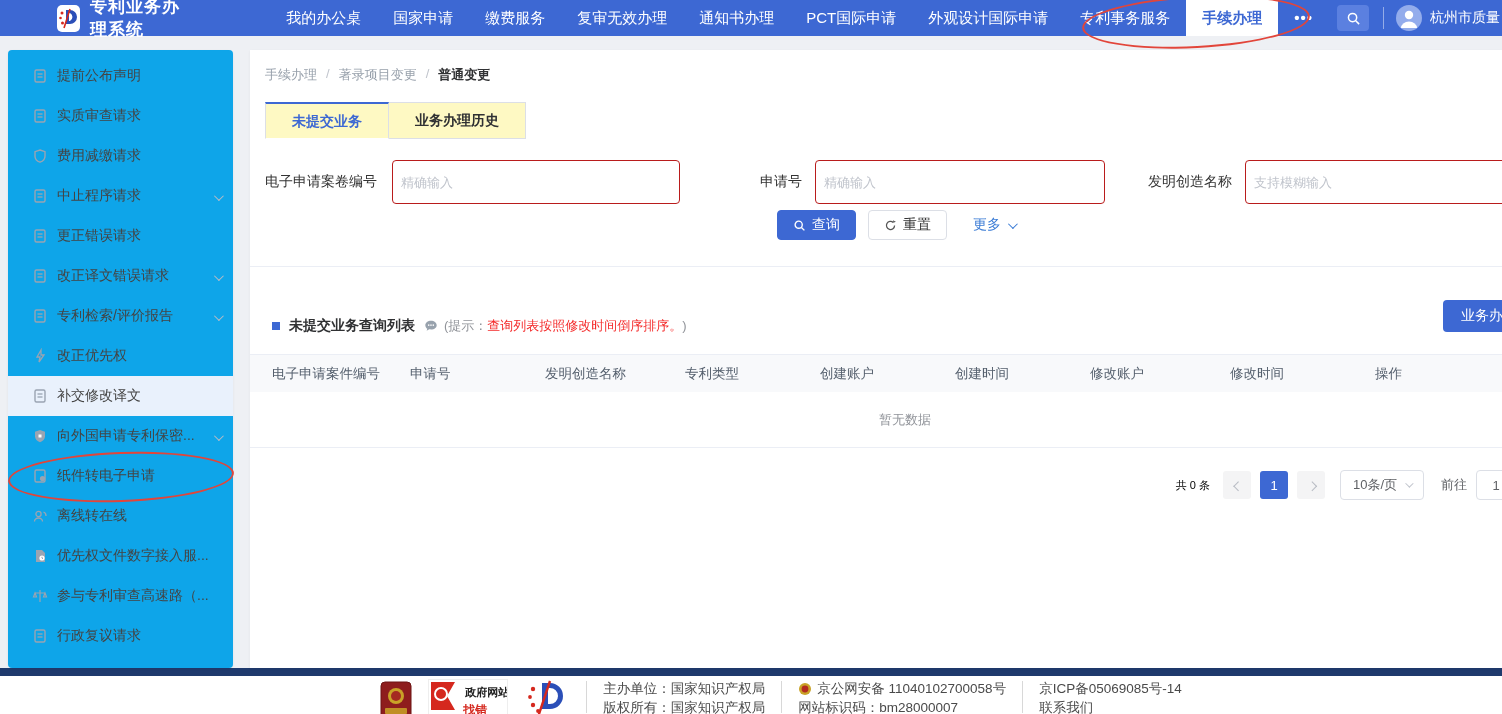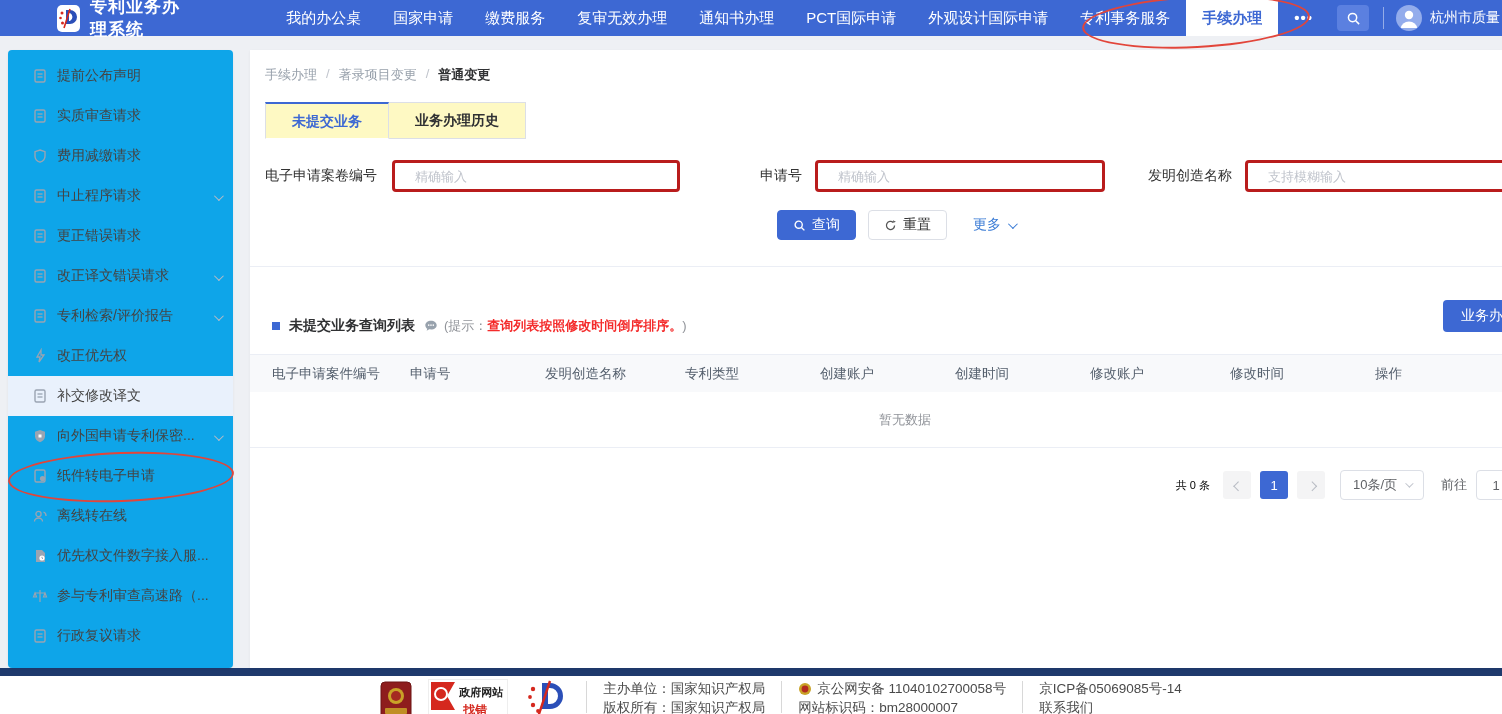--- a/index.html
+++ b/index.html
@@ -49,36 +49,36 @@
   .breadcrumb { position:absolute; left:15px; top:16px; font-size:13px; color:#97a0ab; display:flex; gap:9px; }
   .breadcrumb .sep { color:#c0c4cc; }
   .breadcrumb .current { color:#303133; font-weight:bold; }
   .tabs { position:absolute; left:15px; top:52px; display:flex; }
   .tab { height:37px; line-height:34px; padding:0 26px; font-size:14px; font-weight:bold;
     background:#fef9c3; cursor:pointer; }
   .tab.active { border:1px solid #dcdfe6; border-top:2px solid #3d68d3; border-bottom:1px solid #fff; color:#3d68d3; }
   .tab.inactive { border:1px solid #dcdfe6; border-left:none; color:#303133; }
   .form-row { position:absolute; left:15px; top:110px; display:flex; align-items:center; }
   .f-label { font-size:14px; color:#333; white-space:nowrap; }
-  .f-input { height:32px; border:3px solid #b91c1c; border-radius:4px; padding:0 20px;
+  .f-input { height:44px; border:1px solid #b91c1c; border-radius:4px; padding:0 8px;
     font-size:13px; color:#333; outline:none; font-family:inherit; }
   .f-input::placeholder { color:#c0c4cc; }
   .btn-row { position:absolute; left:527px; top:160px; display:flex; align-items:center; }
   .btn { height:30px; border-radius:4px; font-size:14px; display:inline-flex; align-items:center;
     justify-content:center; cursor:pointer; font-family:inherit; }
   .btn-primary { background:#3d68d3; color:#fff; border:1px solid #3d68d3; padding:0 15px; gap:6px; }
   .btn-plain { background:#fff; color:#333; border:1px solid #dcdfe6; padding:0 15px; gap:6px; margin-left:12px; }
   .more-link { margin-left:26px; color:#3a7bd5; font-size:14px; display:inline-flex; align-items:center; gap:7px; cursor:pointer; }
   .hr { position:absolute; left:0; top:216px; width:100%; border-top:1px solid #ebeef5; }
   .list-head { position:absolute; left:22px; top:256px; height:40px; display:flex; align-items:center; }
   .bullet { width:8px; height:8px; background:#3d68d3; margin-right:9px; }
   .list-title { font-size:14px; font-weight:bold; color:#303133; }
   .hint-icon { margin:0 6px 0 9px; }
   .hint { font-size:13px; color:#909399; }
-  .hint .red { color:#f42b2b; font-weight:bold; }
+  .hint .red { color:#f42b2b; font-weight:normal; }
   .action-btn { position:absolute; left:1193px; top:250px; height:32px; background:#3d68d3; color:#fff;
     border:none; border-radius:4px; font-size:14px; padding:0 18px; white-space:nowrap; cursor:pointer; font-family:inherit; }
   .thead { position:absolute; left:0; top:304px; width:100%; height:38px;
     background:#f8f9fb; border-top:1px solid #ebeef5;
     display:grid; grid-template-columns:138px 135px 140px 135px 135px 135px 140px 145px 1fr;
     padding-left:22px; align-items:center; }
   .th { font-size:13.5px; color:#55606e; white-space:nowrap; }
   .empty-row { position:absolute; left:0; top:342px; width:100%; height:56px;
     border-bottom:1px solid #ebeef5; display:flex; align-items:center; justify-content:center; }
   .empty-text { font-size:13px; color:#909399; text-indent:58px; }
@@ -98,21 +98,21 @@
   .pg-goto-label { font-size:13px; color:#606266; margin-left:8px; }
   .pg-goto { width:40px; height:30px; border:1px solid #dcdfe6; border-radius:4px; text-align:center;
     font-size:13px; color:#606266; outline:none; font-family:inherit; }
   
   .footer-bar { position:absolute; left:0; top:668px; width:1502px; height:8px; background:#1f3a6d; }
   .footer { position:absolute; left:0; top:676px; width:1502px; height:38px; background:#fff;
     display:flex; justify-content:center; }
   .footer-inner { display:flex; align-items:flex-start; gap:16px; padding-top:3px; transform:translateX(30px); }
   .f-logo { flex:0 0 auto; }
   .gov-box { width:80px; height:42px; background:#fff; border:1px solid #eee; position:relative; overflow:hidden; }
-  .gov-text { position:absolute; left:30px; top:5px; font-size:11px; color:#222; font-weight:bold; white-space:nowrap; }
+  .gov-text { position:absolute; left:36px; top:5px; font-size:11px; color:#222; font-weight:bold; white-space:nowrap; }
   .gov-err { position:absolute; left:34px; top:22px; font-size:12px; color:#d5281e; font-weight:bold; white-space:nowrap; }
   .f-sep { width:1px; height:32px; background:#d8d8d8; margin-top:2px; }
   .f-col { display:flex; flex-direction:column; line-height:19px; font-size:13.5px; color:#4a4a4a; white-space:nowrap; }
   .f-col .l1 { display:flex; align-items:center; gap:5px; }
   
   .annot { position:absolute; border:2px solid #e2453a; border-radius:50%; z-index:60; pointer-events:none; }
   .annot-nav { left:1082px; top:-4px; width:228px; height:52px; transform:rotate(-3deg); }
   .annot-side { left:8px; top:452px; width:226px; height:50px; transform:rotate(-2deg); }
 </style>
 </head>

